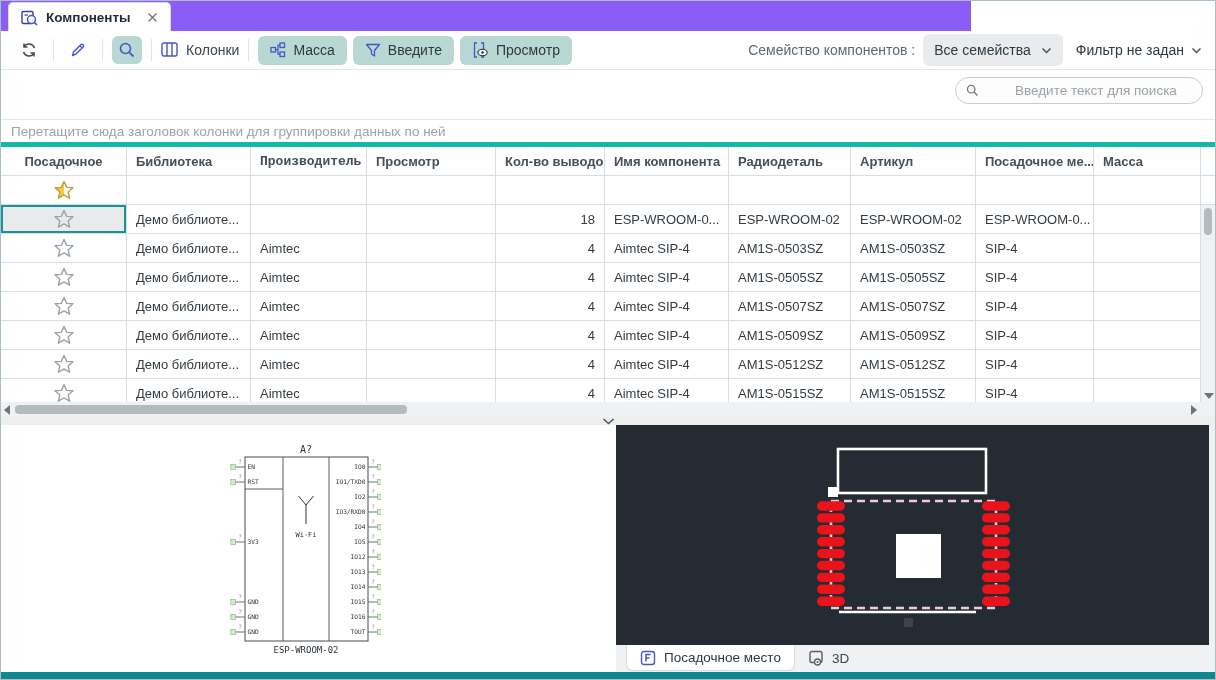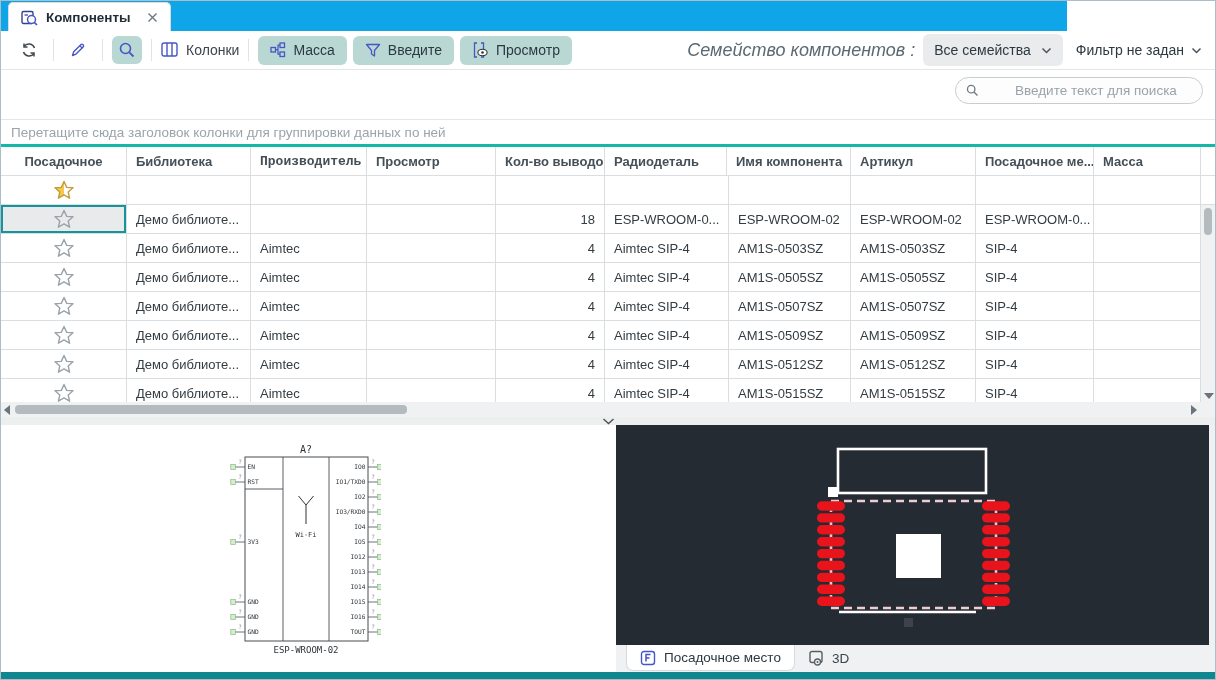--- a/index.html
+++ b/index.html
@@ -2,56 +2,56 @@
 <html><head>
 <meta charset="utf-8">
 <style>
   * { margin:0; padding:0; box-sizing:border-box; }
   html,body { width:1216px; height:680px; }
   body { font-family:"Liberation Sans", sans-serif; background:#d7dde0; }
   .window { position:relative; width:1216px; height:680px; background:#ffffff;
             border:1px solid #a9bec6; overflow:hidden; }
 
   
-  .tabstrip { position:absolute; left:0; top:0; width:1066px; height:30px; background:#0ea5e9; }
+  .tabstrip { position:absolute; left:0; top:0; width:970px; height:30px; background:#8b5cf6; }
   .doc-tab { position:absolute; left:7px; top:1px; height:29px; background:#ffffff;
              border:1px solid #d9dddf; border-bottom:none; border-radius:5px 5px 0 0;
              display:flex; align-items:center; gap:8px; padding:0 12px; }
   .doc-tab .title { font-size:13.5px; font-weight:bold; color:#1f2d36; }
   .doc-tab .close { display:flex; align-items:center; margin-left:8px; cursor:pointer; }
 
   
   .toolbar { position:absolute; left:0; top:30px; width:1214px; height:39px; background:#fff;
              border-bottom:1px solid #e3e6e7; display:flex; align-items:center; padding:0 13px; }
   .tb-sep { width:1px; height:22px; background:#e1e4e6; margin:0 9px; }
   .icon-btn { display:flex; align-items:center; justify-content:center; width:30px; height:28px;
               border-radius:6px; cursor:pointer; }
   .icon-btn.toggled { background:#b9d8d4; }
   .tb-group { display:flex; align-items:center; gap:7px; font-size:14px; color:#3c464d; cursor:pointer; }
   .pill-btn { display:flex; align-items:center; gap:7px; background:#b9d8d4; border-radius:6px;
               height:29px; padding:0 12px; font-size:14px; color:#2c3940; margin-right:6px; cursor:pointer; }
   .tb-right { margin-left:auto; display:flex; align-items:center; }
-  .family-label { font-size:18px; color:#5b6a72; margin-right:8px;font-style:italic; }
+  .family-label { font-size:14px; color:#5b6a72; margin-right:8px; }
   .family-select { display:flex; align-items:center; gap:10px; background:#e9ebec; border-radius:6px;
                    height:29px; padding:16px 11px; font-size:14px; color:#2c3940; cursor:pointer; }
   .filter-status { display:flex; align-items:center; gap:7px; font-size:14px; color:#2c3940;
                    margin-left:13px; cursor:pointer; }
 
   
   .searchrow { position:absolute; left:0; top:69px; width:1214px; height:49px; background:#fff; }
   .searchbox { position:absolute; right:12px; top:7px; width:248px; height:27px;
                border:1px solid #c9cdd0; border-radius:14px; background:#fdfdfd;
                display:flex; align-items:center; padding:0 10px; gap:8px; }
   .searchbox input { border:none; outline:none; background:transparent; font-size:13.5px;
                      color:#ef4444; width:200px; font-family:"Liberation Sans",sans-serif;margin-left:28px; }
   .searchbox input::placeholder { color:#9aa3a9; }
 
   
   .grouphint { position:absolute; left:0; top:118px; width:1214px; height:28px; background:#fff;
-               border-top:1px solid #e4e7e8; border-bottom:3px solid #14b8a6;
+               border-top:1px solid #e4e7e8; border-bottom:5px solid #14b8a6;
                display:flex; align-items:center; padding-left:10px;
                font-size:13.5px; color:#9aa4ab; }
 
   
   .grid { position:absolute; left:0; top:146px; width:1214px; height:255px; background:#fff; }
   .g-row { display:flex; height:29px; border-bottom:1px solid #dadee0; background:#fff; }
   .g-cell { height:28px; border-right:1px solid #dadee0; font-size:13px; color:#333c42;
             display:flex; align-items:center; padding:0 9px; overflow:hidden; white-space:nowrap; }
   .g-cell.center { justify-content:center; }
   .g-cell.right { justify-content:flex-end; }
@@ -199,22 +199,22 @@
     <span>Перетащите сюда заголовок колонки для группировки данных по ней</span>
   </div>
 
   <div class="grid">
     <div class="g-row hdr" id="hdr-row">
         <div class="g-cell center" style="width: 126px;">Посадочное</div>
         <div class="g-cell" style="width: 124px;">Библиотека</div>
         <div class="g-cell" style="width: 116px; font-family: Liberation Mono, monospace;">Производитель</div>
         <div class="g-cell" style="width: 129px;">Просмотр</div>
         <div class="g-cell" style="width: 109px;">Кол-во выводов</div>
+        <div class="g-cell" style="width: 124px;">Имя компонента</div>
         <div class="g-cell" style="width: 122px;">Радиодеталь</div>
-        <div class="g-cell" style="width: 124px;">Имя компонента</div>
         <div class="g-cell" style="width: 125px;">Артикул</div>
         <div class="g-cell" style="width: 118px; text-align: center;">Посадочное ме...</div>
         <div class="g-cell" style="width: 107px;">Масса</div>
       </div>
     <div class="g-row" id="filter-row">
         <div class="g-cell center" style="width: 126px;">
           <svg width="20" height="20" viewBox="0 0 20 20">
             <defs>
               <linearGradient id="hg">
                 <stop offset="52%" stop-color="#f2c94c"></stop>

